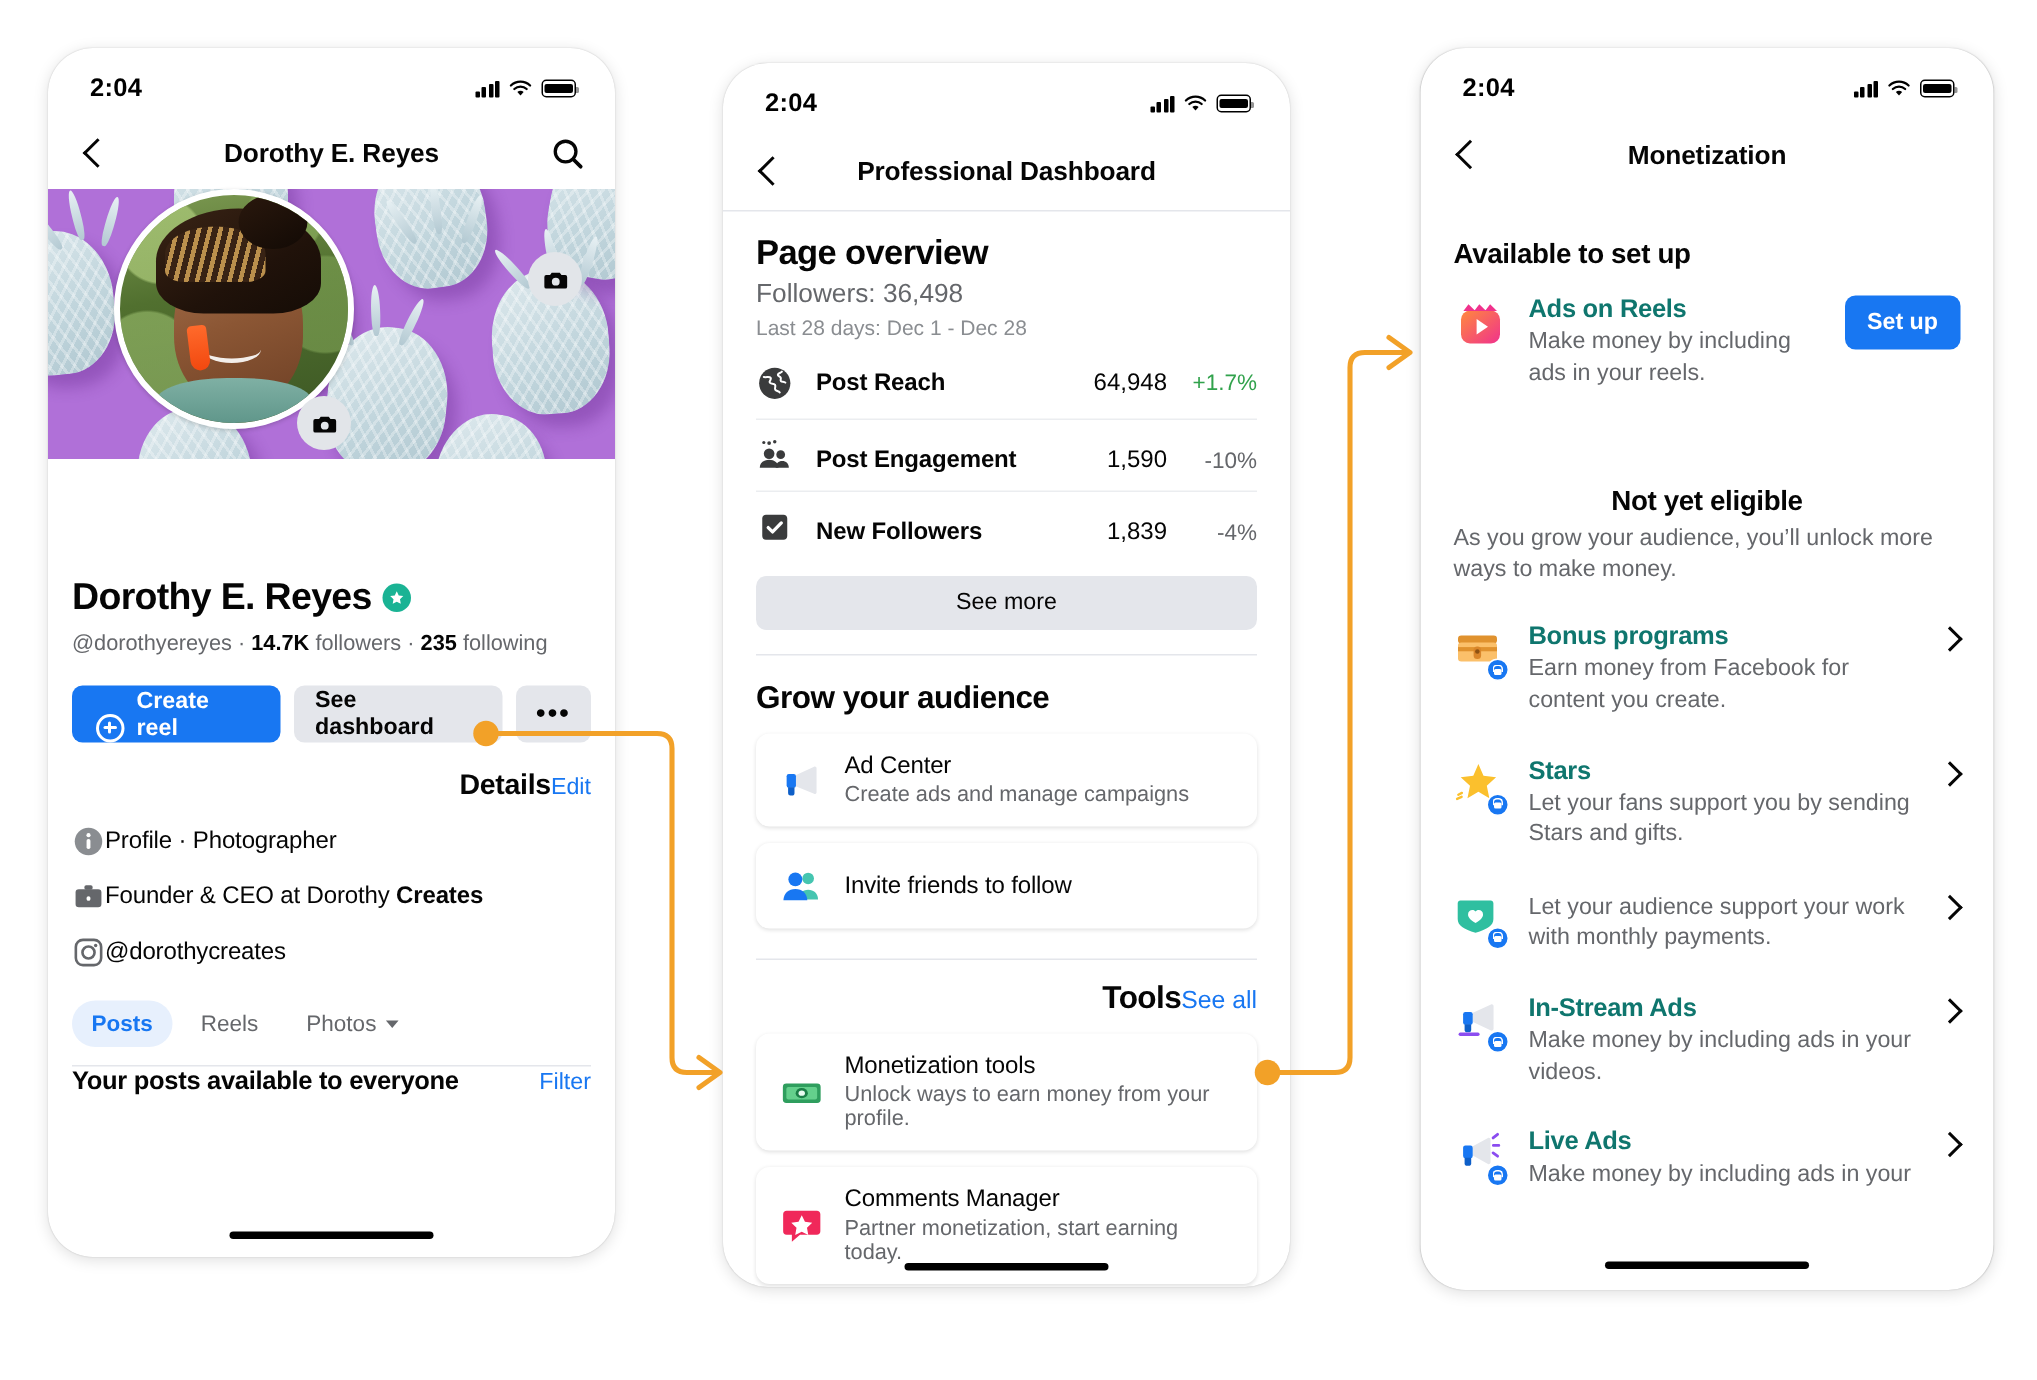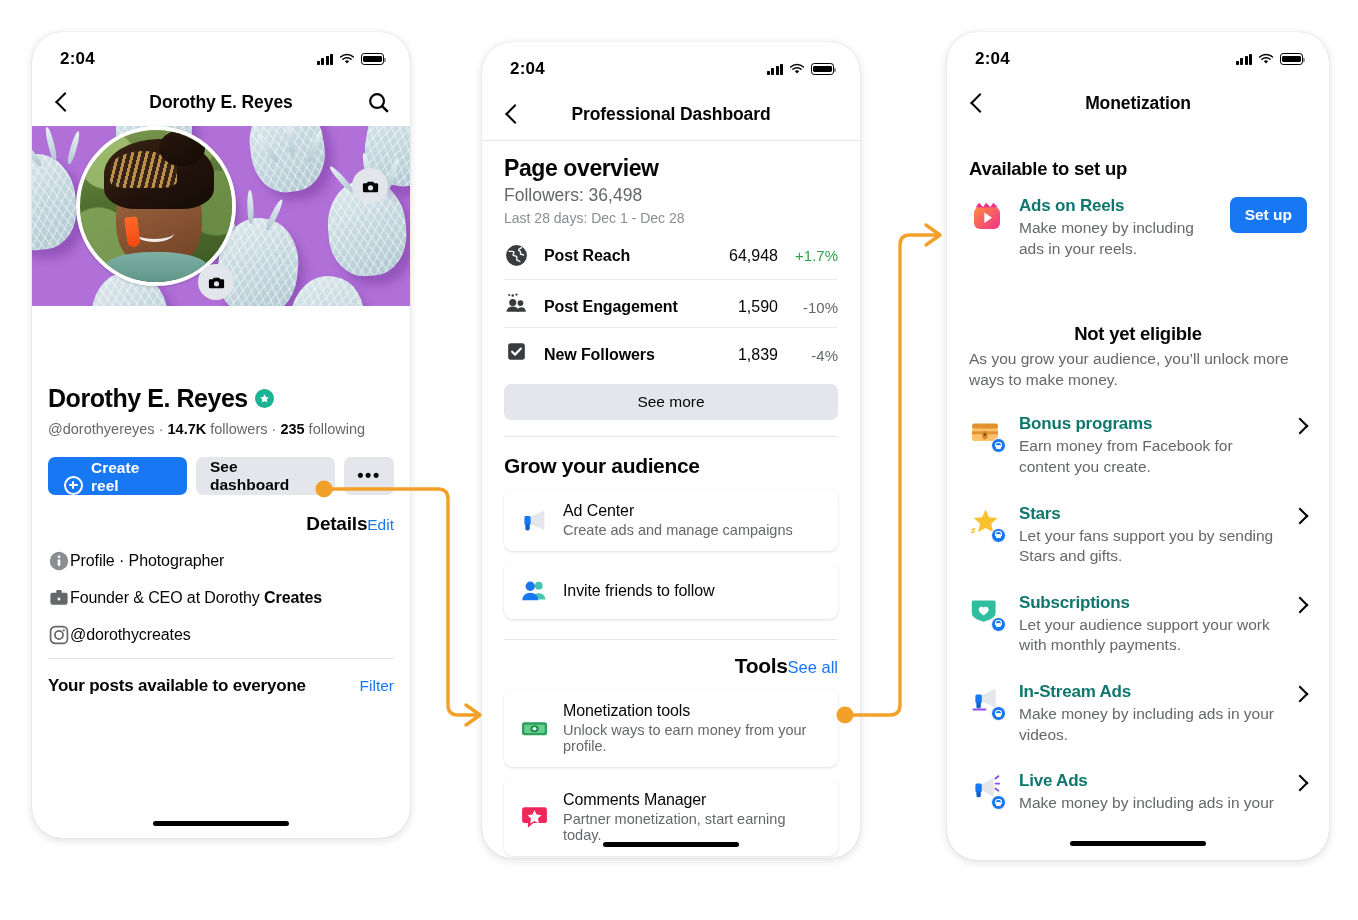--- a/index.html
+++ b/index.html
@@ -192,21 +192,21 @@
   .det-text b { font-weight: 700; }
 
   .chip-row { display: flex; align-items: center; gap: 6px; margin-top: 21px; }
   .chip {
     font-size: 15px; color: #65676b; padding: 7px 13px; border-radius: 16px;
     cursor: pointer; display: flex; align-items: center; gap: 5px; font-weight: 500;
   }
   .chip.active { background: #e7f0fd; color: #1877f2; font-weight: 700; }
   .posts-head {
     display: flex; align-items: baseline; justify-content: space-between;
-    border-top: 1px solid #e4e6eb; margin-top: 12px; padding-top: 17px;
+    border-top: 1px solid #e4e6eb; margin-top: 12px; 
   }
   .posts-title { font-size: 17px; font-weight: 700; color: #050505; letter-spacing: -.2px; }
 
   
   .home-ind {
     position: absolute; left: 50%; transform: translateX(-50%);
     width: 136px; height: 5.5px; border-radius: 3px; background: #000;
   }
 
   
@@ -426,20 +426,34 @@
 
       <div class="det-row">
         <svg width="22" height="22" viewBox="0 0 24 24">
           <rect x="2.8" y="2.8" width="18.4" height="18.4" rx="5.2" stroke="#65676b" stroke-width="1.9" fill="none"></rect>
           <circle cx="12" cy="12" r="4.4" stroke="#65676b" stroke-width="1.9" fill="none"></circle>
           <circle cx="17.2" cy="6.9" r="1.25" fill="#65676b"></circle>
         </svg>
         <div class="det-text">@dorothycreates</div>
       </div>
 
+      <div class="chip-row">
+        <div class="chip active">
+            <span>Posts</span>
+          </div>
+        <div class="chip">
+            <span>Reels</span>
+          </div>
+        <div class="chip">
+          <span>Photos</span>
+          <svg width="11" height="11" viewBox="0 0 12 12">
+              <path d="M1.4 3.6h9.2L6 9z" fill="#65676b"></path>
+            </svg>
+        </div>
+      </div>
 
       <div class="posts-head">
         <div class="posts-title">Your posts available to everyone</div>
         <div class="link">Filter</div>
       </div>
     </div>
 
     <div class="home-ind" style="bottom:12px;"></div>
   </div>
 
@@ -686,21 +700,20 @@
 
       <div class="m-row" style="margin-top:26px;">
         <div class="m-ic">
           <svg width="34" height="32" viewBox="0 0 34 32">
             <path d="M4.6 5.4h20.2c1 0 1.8.8 1.8 1.8v10.4c0 4.3-4 6.9-11.9 9.2-7.9-2.3-11.9-4.9-11.9-9.2V7.2c0-1 .8-1.8 1.8-1.8z" fill="#2fbfa0"></path>
             <path d="M14.7 20.4c-3.1-2.1-5-3.6-5-5.8 0-1.7 1.3-2.9 2.9-2.9 1 0 1.7.4 2.1 1 .4-.6 1.1-1 2.1-1 1.6 0 2.9 1.2 2.9 2.9 0 2.2-1.9 3.7-5 5.8z" fill="#fff"></path>
           </svg>
           <div class="lock-badge"></div>
         </div>
         <div class="m-txt">
-          <div class="m-t">Subscriptions</div>
           <div class="m-d">Let your audience support your work with monthly payments.</div>
         </div>
         <div class="chev-r"></div>
       </div>
 
       <div class="m-row" style="margin-top:26px;">
         <div class="m-ic">
           <svg width="34" height="32" viewBox="0 0 34 32">
             <path d="M12.6 11.4 25 5.6c.8-.4 1.7.2 1.7 1.1v15.2c0 .9-.9 1.5-1.7 1.1l-12.4-5.8z" fill="#e4e6eb"></path>
             <rect x="6.4" y="10.6" width="6.4" height="8.6" rx="1.5" fill="#1877f2"></rect>

